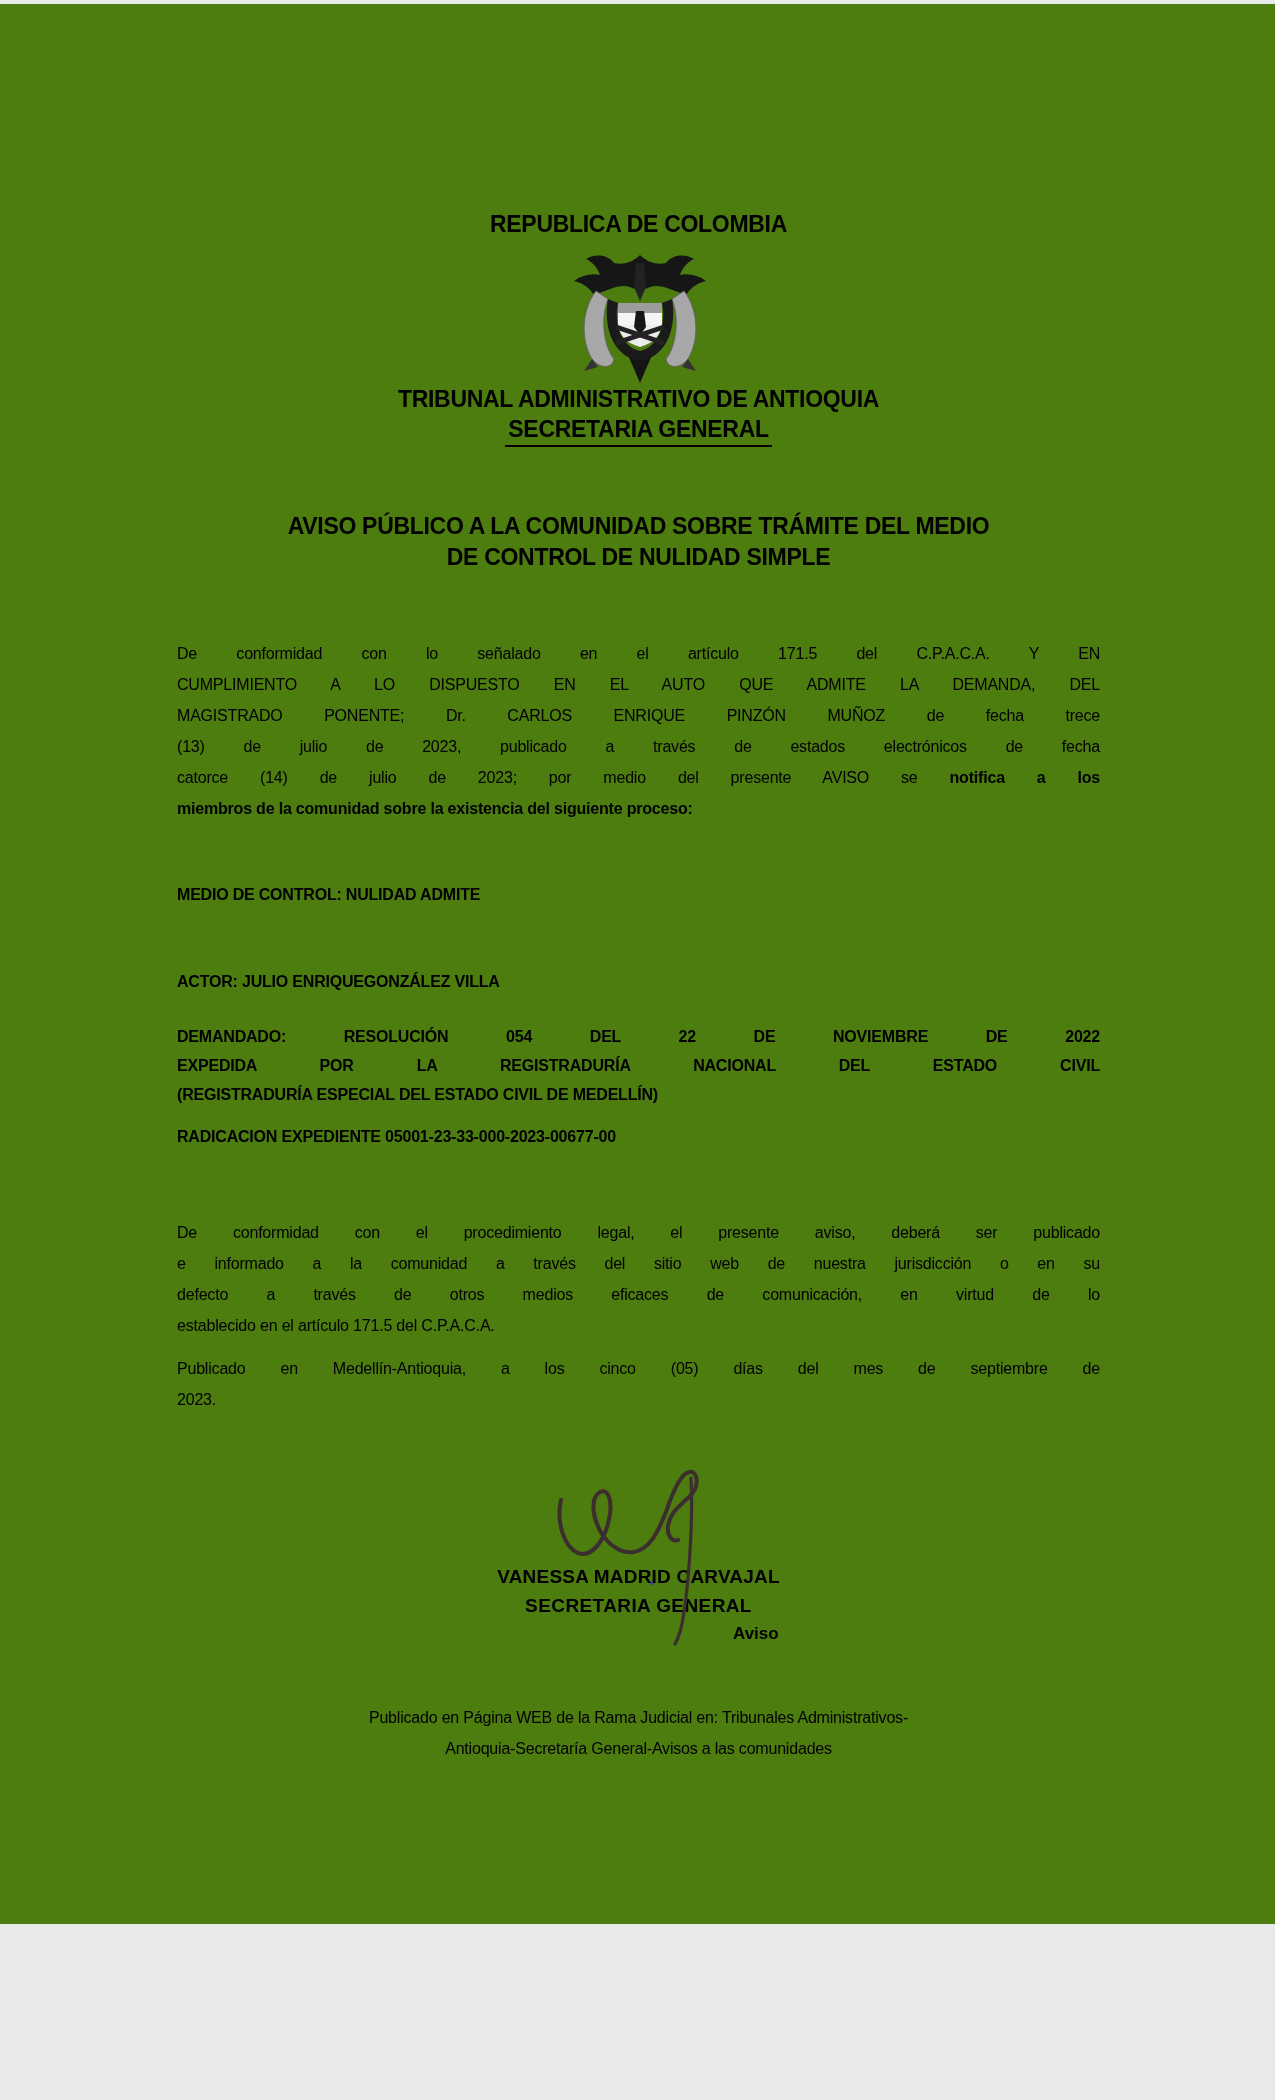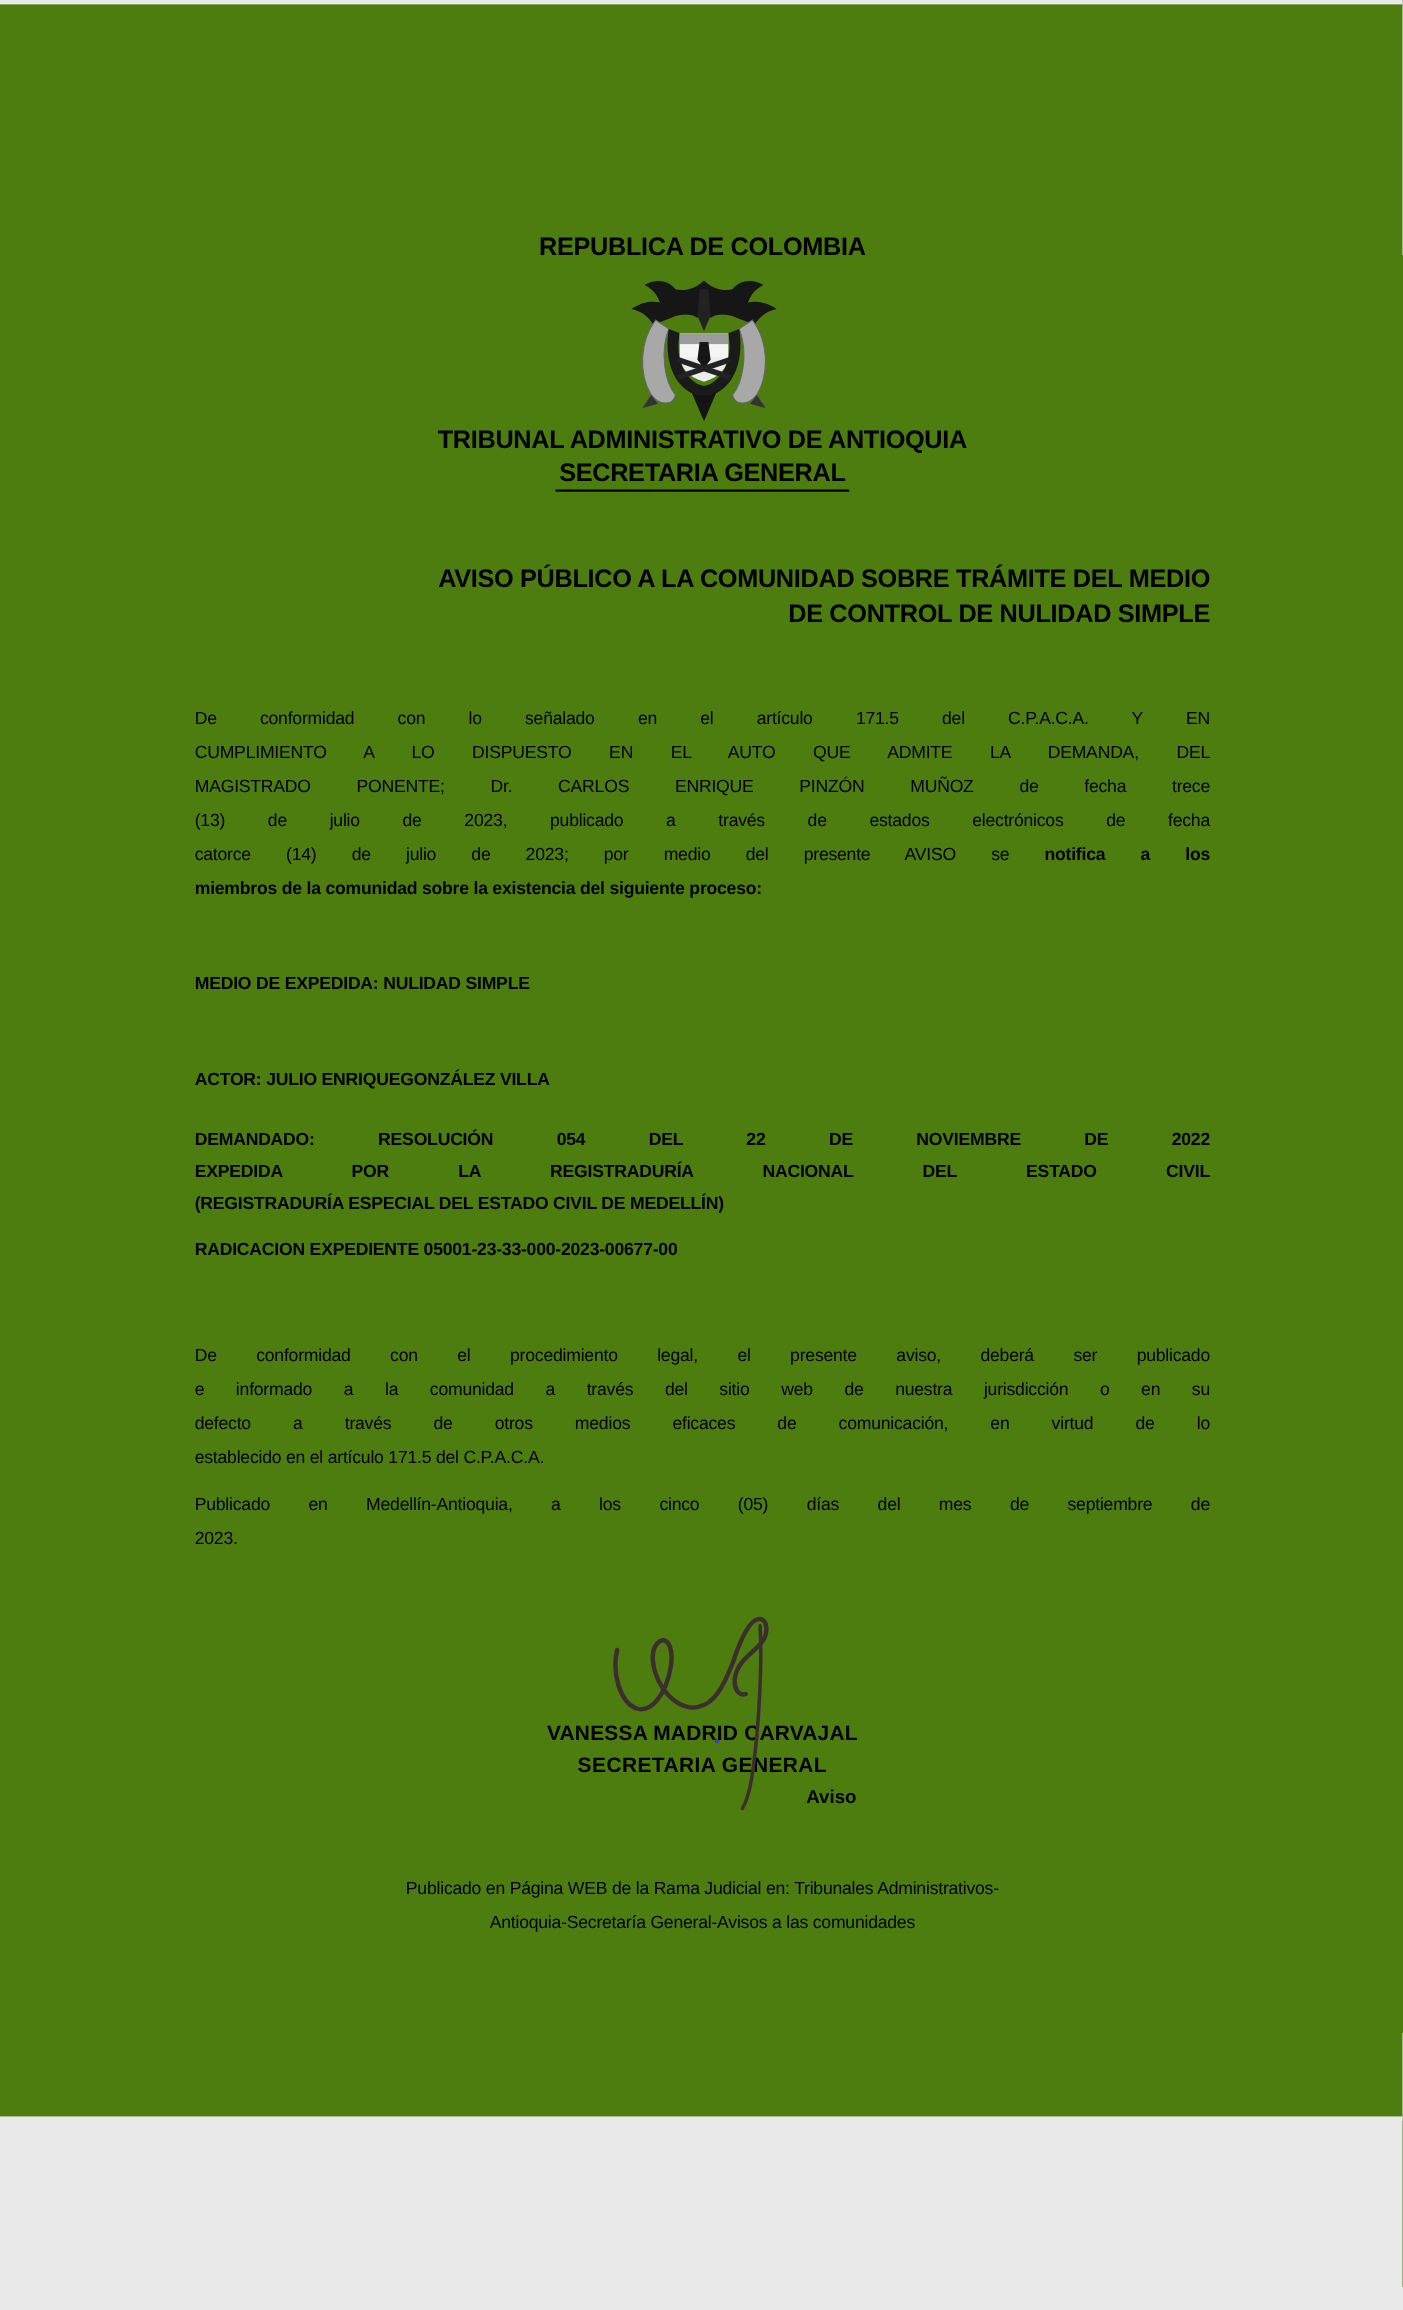--- a/index.html
+++ b/index.html
@@ -62,35 +62,35 @@
     </svg>
   </div>
 
   <div class="abs col hdr" style="top:380px;">
     <div>TRIBUNAL ADMINISTRATIVO DE ANTIOQUIA</div>
     <div>
       <span class="underline-wrap">SECRETARIA GENERAL</span>
     </div>
   </div>
 
-  <div class="abs col hdr" style="top:507px;line-height:31px;text-align:right;">
+  <div class="abs col hdr" style="top:507px;line-height:31px;">
     <div>AVISO PÚBLICO A LA COMUNIDAD SOBRE TRÁMITE DEL MEDIO</div>
     <div>DE CONTROL DE NULIDAD SIMPLE</div>
   </div>
 
   <div class="abs col body-txt" style="top:634px;">
     <div class="jline">De conformidad con lo señalado en el artículo 171.5 del C.P.A.C.A. Y EN</div>
     <div class="jline">CUMPLIMIENTO A LO DISPUESTO EN EL AUTO QUE ADMITE LA DEMANDA, DEL</div>
     <div class="jline">MAGISTRADO PONENTE; Dr. CARLOS ENRIQUE PINZÓN MUÑOZ de fecha trece</div>
     <div class="jline">(13) de julio de 2023, publicado a través de estados electrónicos de fecha</div>
     <div class="jline"><span>catorce (14) de julio de 2023; por medio del presente AVISO se </span><span class="bold">notifica a los</span></div>
     <div class="lline bold">miembros de la comunidad sobre la existencia del siguiente proceso:</div>
   </div>
 
-  <div class="abs col body-txt bold" style="top:875px;">MEDIO DE EXPEDIDA: NULIDAD SIMPLE</div>
+  <div class="abs col body-txt bold" style="top:875px;">MEDIO DE CONTROL: NULIDAD ADMITE</div>
 
   <div class="abs col body-txt bold" style="top:962px;">ACTOR: JULIO ENRIQUEGONZÁLEZ VILLA</div>
 
   <div class="abs col body-txt bold" style="top:1018px;line-height:29px;">
     <div class="jline">DEMANDADO: RESOLUCIÓN 054 DEL 22 DE NOVIEMBRE DE 2022</div>
     <div class="jline">EXPEDIDA POR LA REGISTRADURÍA NACIONAL DEL ESTADO CIVIL</div>
     <div class="lline">(REGISTRADURÍA ESPECIAL DEL ESTADO CIVIL DE MEDELLÍN)</div>
   </div>
 
   <div class="abs col body-txt bold" style="top:1117px;">RADICACION EXPEDIENTE 05001-23-33-000-2023-00677-00</div>

